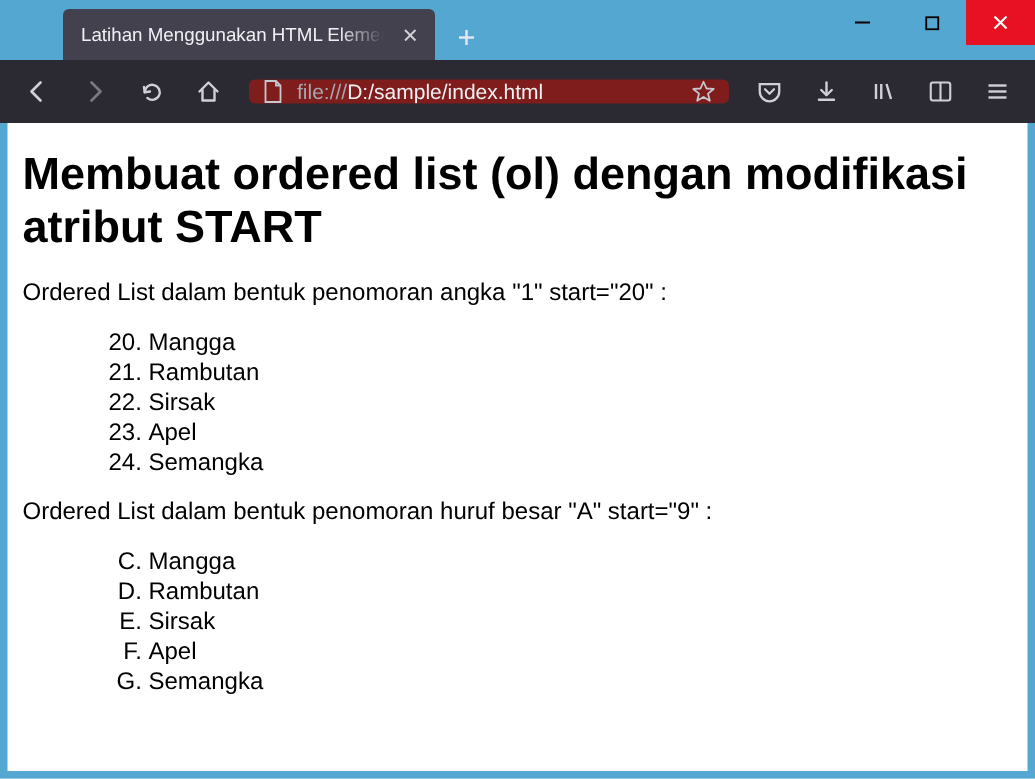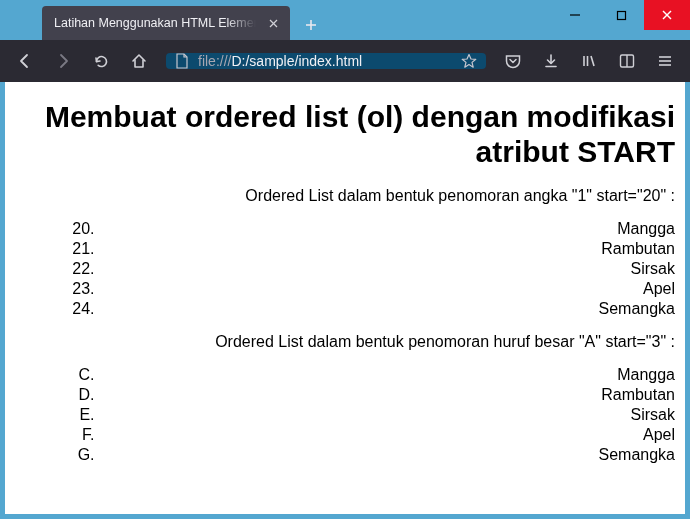--- a/index.html
+++ b/index.html
@@ -112,21 +112,21 @@
     justify-content: center;
     color: #d0d0d6;
     border-radius: 4px;
     cursor: pointer;
   }
   .tbtn.disabled { color: #7a7984; cursor: default; }
   .tbtn svg { display: block; }
   .urlbar {
     flex: 1;
     height: 16px;
-    background: #0c4a6e;
+    background: #7f1d1d;
     border-radius: 4px;
     display: flex;
     align-items: center;
     padding: 0 8px;
     gap: 8px;
     margin: 0 6px;
   }
   .urlbar .lock {
     width: 16px;
     height: 16px;
@@ -152,21 +152,20 @@
     cursor: pointer;
   }
   .viewport {
     position: absolute;
     left: 5px;
     right: 5px;
     top: 82px;
     bottom: 5px;
     background: #fff;
     overflow: hidden;
-    text-align: right;
   }
   .page {
     padding: 10px 10px 10px 10px;
     color: #000;
   }
   .page h1 {
     font-size: 30px;
     font-weight: 700;
     margin: 8px 0 18px 0;
     line-height: 1.15;
@@ -313,21 +312,21 @@
 
       <p>Ordered List dalam bentuk penomoran angka "1" start="20" :</p>
       <ol id="list1" start="20">
           <li>Mangga</li>
           <li>Rambutan</li>
           <li>Sirsak</li>
           <li>Apel</li>
           <li>Semangka</li>
         </ol>
 
-      <p>Ordered List dalam bentuk penomoran huruf besar "A" start="3" :</p>
+      <p>Ordered List dalam bentuk penomoran huruf besar "A" start="9" :</p>
       <ol id="list2" class="upper-alpha" start="3">
           <li>Mangga</li>
           <li>Rambutan</li>
           <li>Sirsak</li>
           <li>Apel</li>
           <li>Semangka</li>
         </ol>
     </div>
   </div>
 

